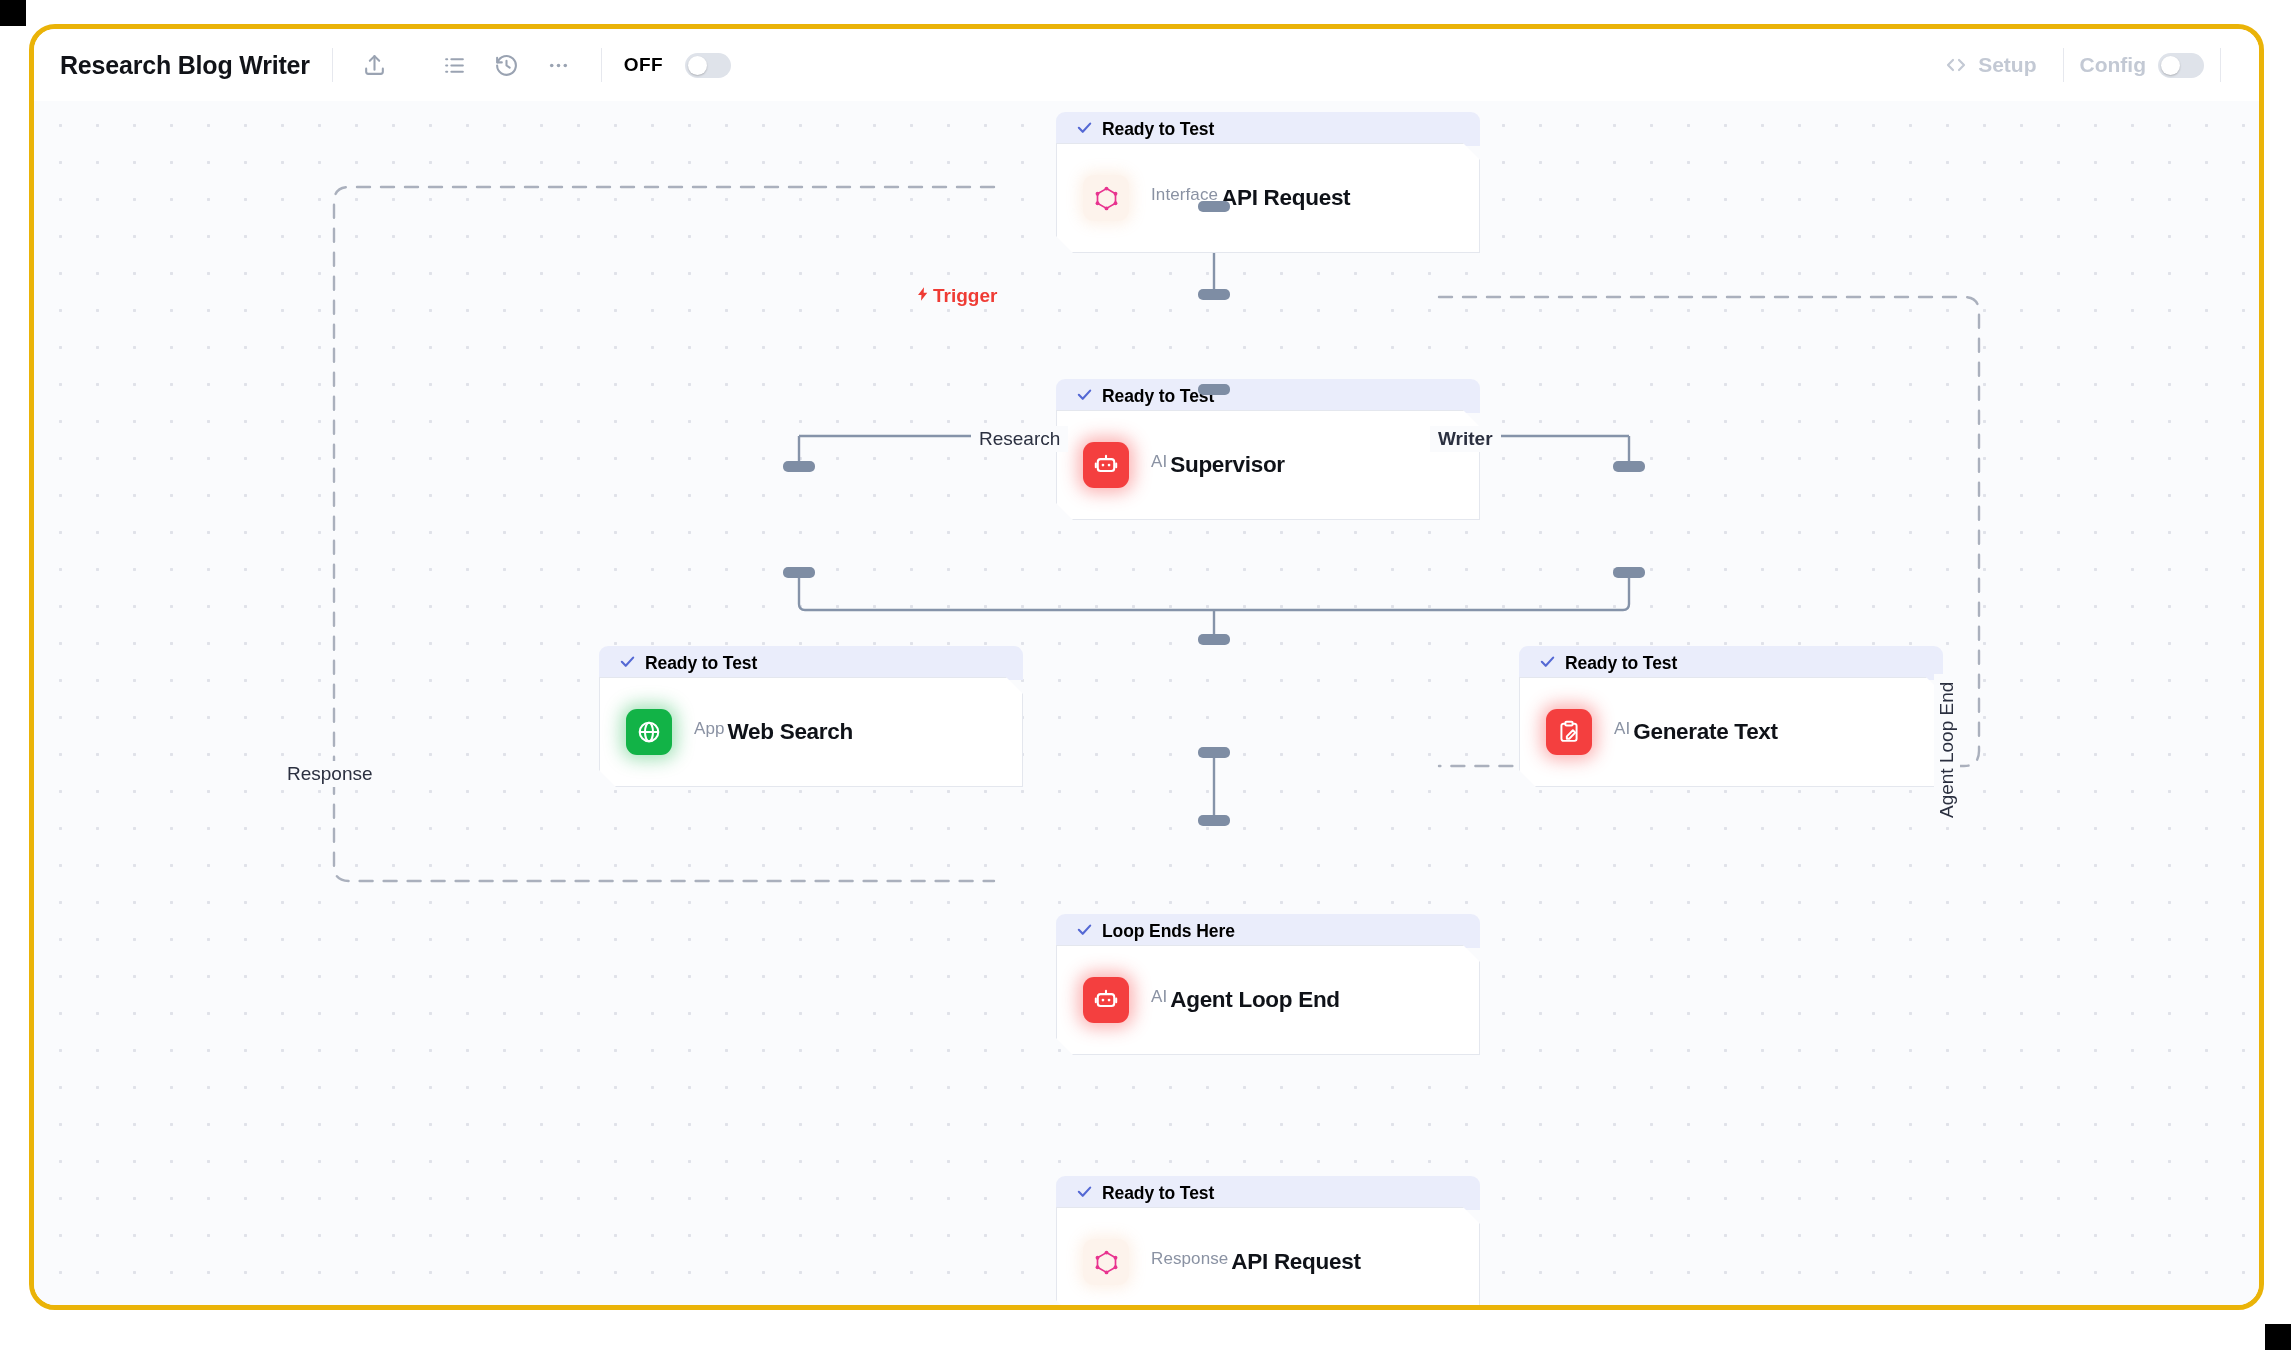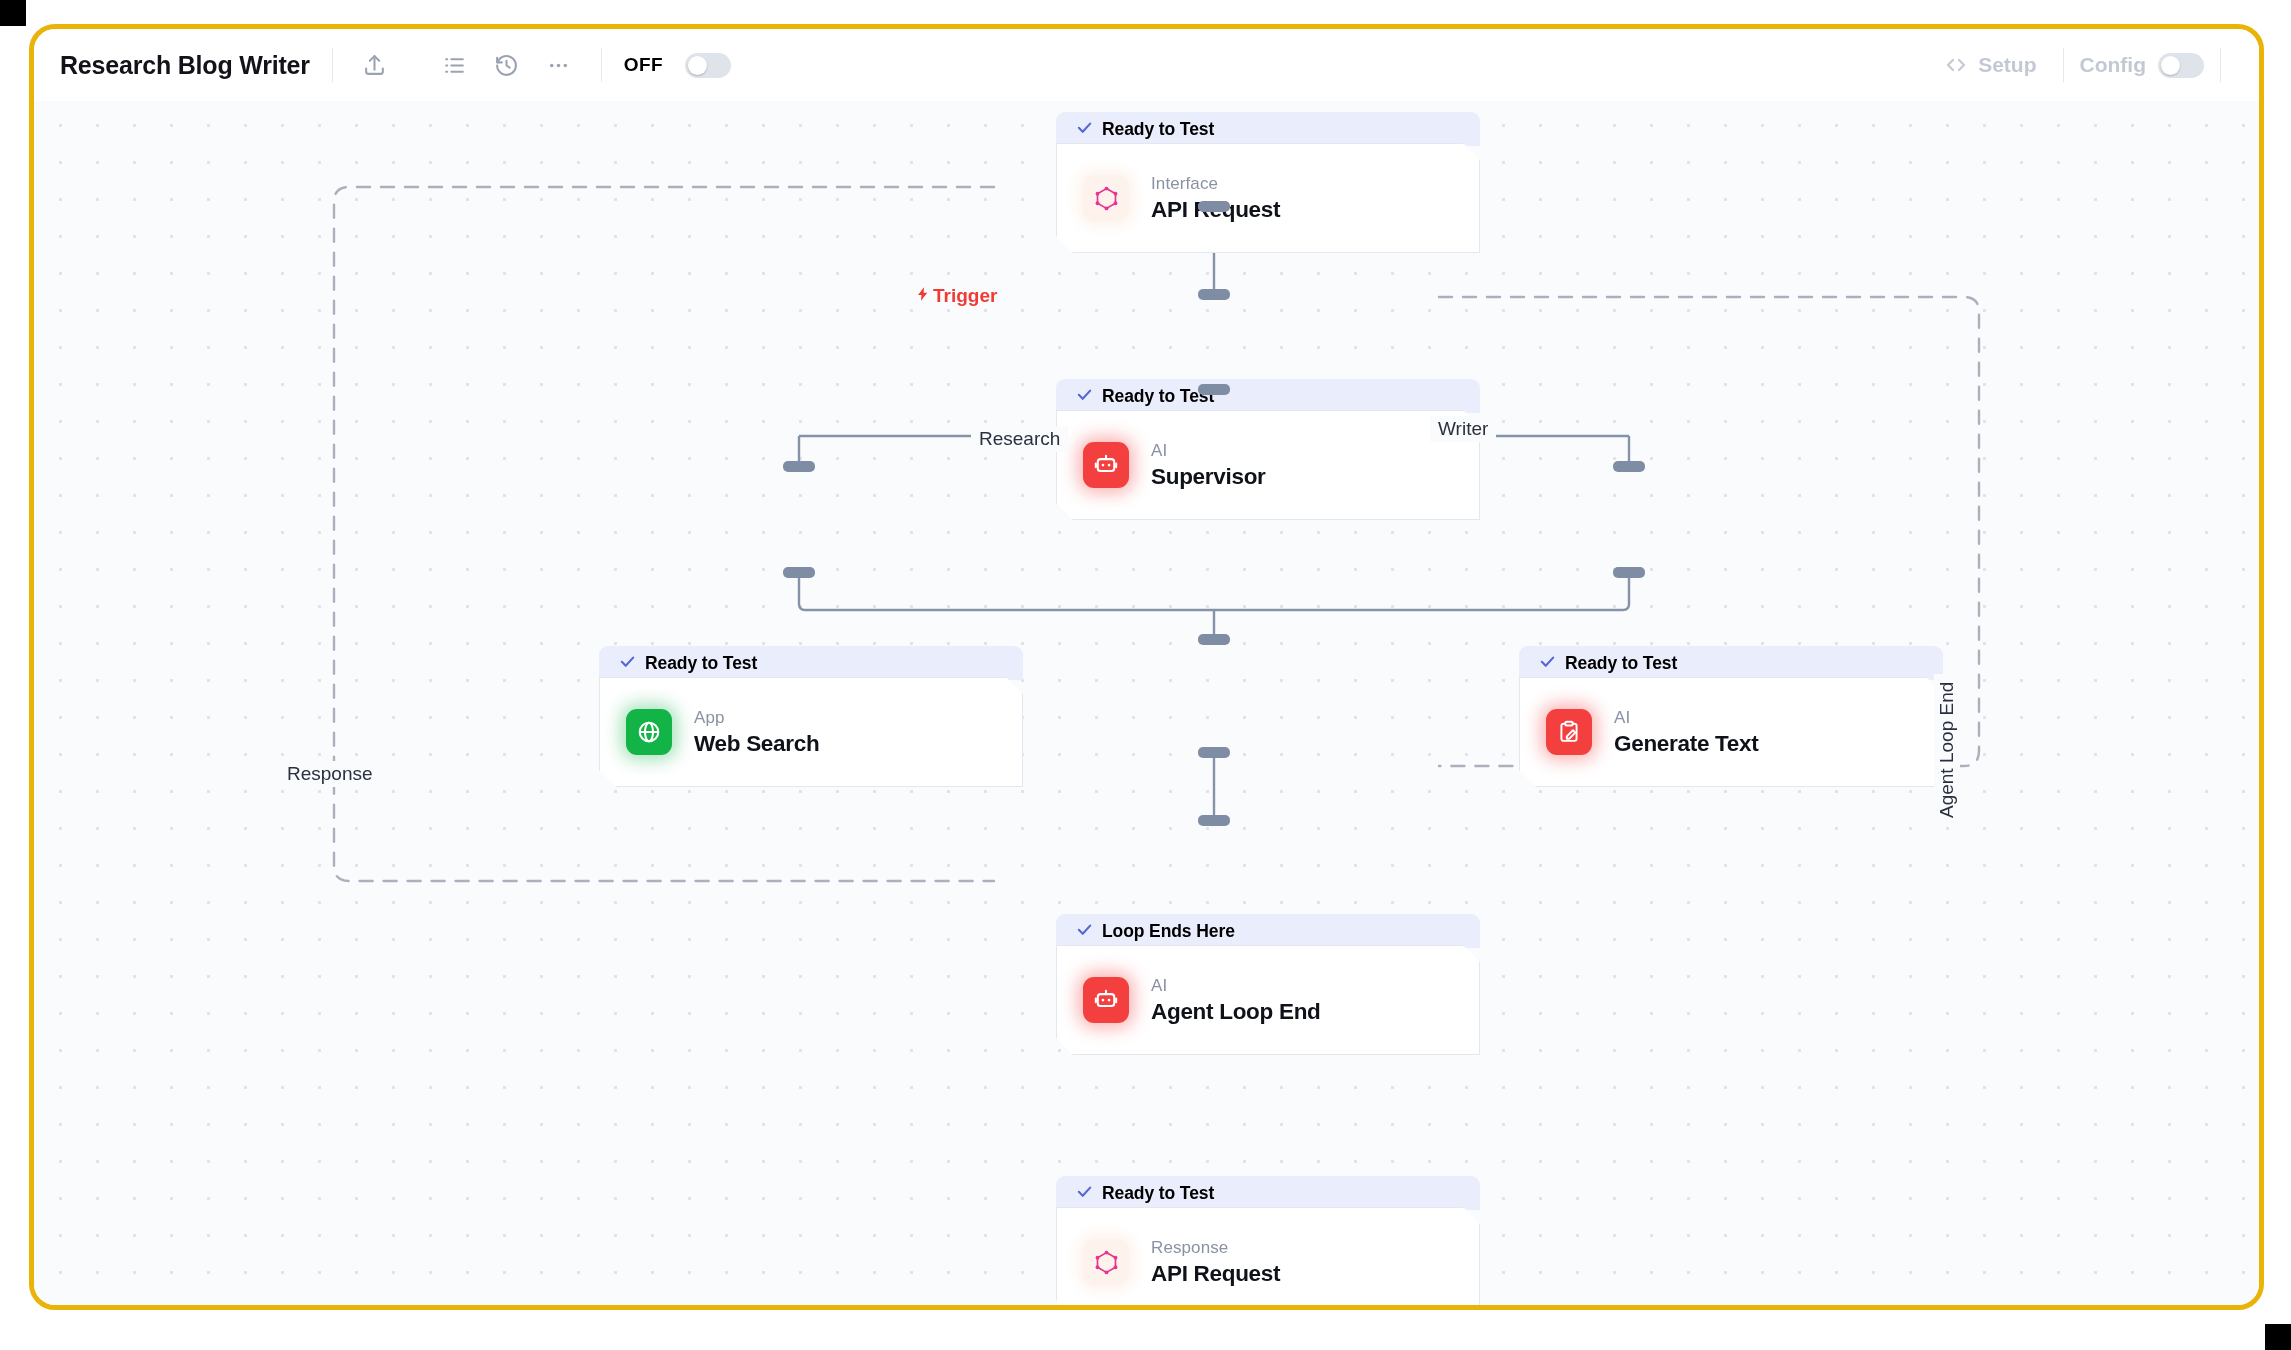--- a/index.html
+++ b/index.html
@@ -163,21 +163,21 @@
     width: 46px; height: 46px;
     border-radius: 11px;
     display: flex; align-items: center; justify-content: center;
     flex: none;
     position: relative;
   }
   .node-icon svg { display: block; position: relative; z-index: 2; }
   .node-icon.red  { background: #f43f3f; box-shadow: 0 0 17px 5px rgba(244,63,63,.40); }
   .node-icon.green{ background: #12b347; box-shadow: 0 0 17px 5px rgba(18,179,71,.38); }
   .node-icon.pink { background: #fdf3ec; box-shadow: 0 0 14px 4px rgba(253,240,230,.9); }
-  .node-meta { display: flex; flex-direction: column; gap: 3px; }
+  .node-meta { display: flex; flex-direction: row; gap: 3px; }
   .node-kind {
     font-size: 17px;
     color: #8a92a3;
     letter-spacing: 0.1px;
   }
   .node-name {
     font-size: 22.5px;
     font-weight: bold;
     color: #0f1218;
     letter-spacing: -0.3px;
@@ -488,20 +488,20 @@
       <span>
         <svg width="16" height="16" viewBox="0 0 24 24" fill="#ef3b34">
             <path d="M13.5 2 4.5 13.6h5.2L9 22l9.4-11.9h-5.4z"></path>
           </svg>
       </span>
       <span>Trigger</span>
     </div>
 
     <div class="canvas-label" style="left:937px; top:325px;">Research</div>
 
-    <div class="canvas-label" style="left:1396px; top:315px;">Writer</div>
+    <div class="canvas-label" style="left:1396px; top:325px;font-weight:bold;">Writer</div>
 
     <div class="canvas-label" style="left:245px; top:660px;">Response</div>
 
     <div class="canvas-label vertical" style="left:1900px; top:725px;">Agent Loop End</div>
 
   </div>
 </div>
 
 </body></html>

